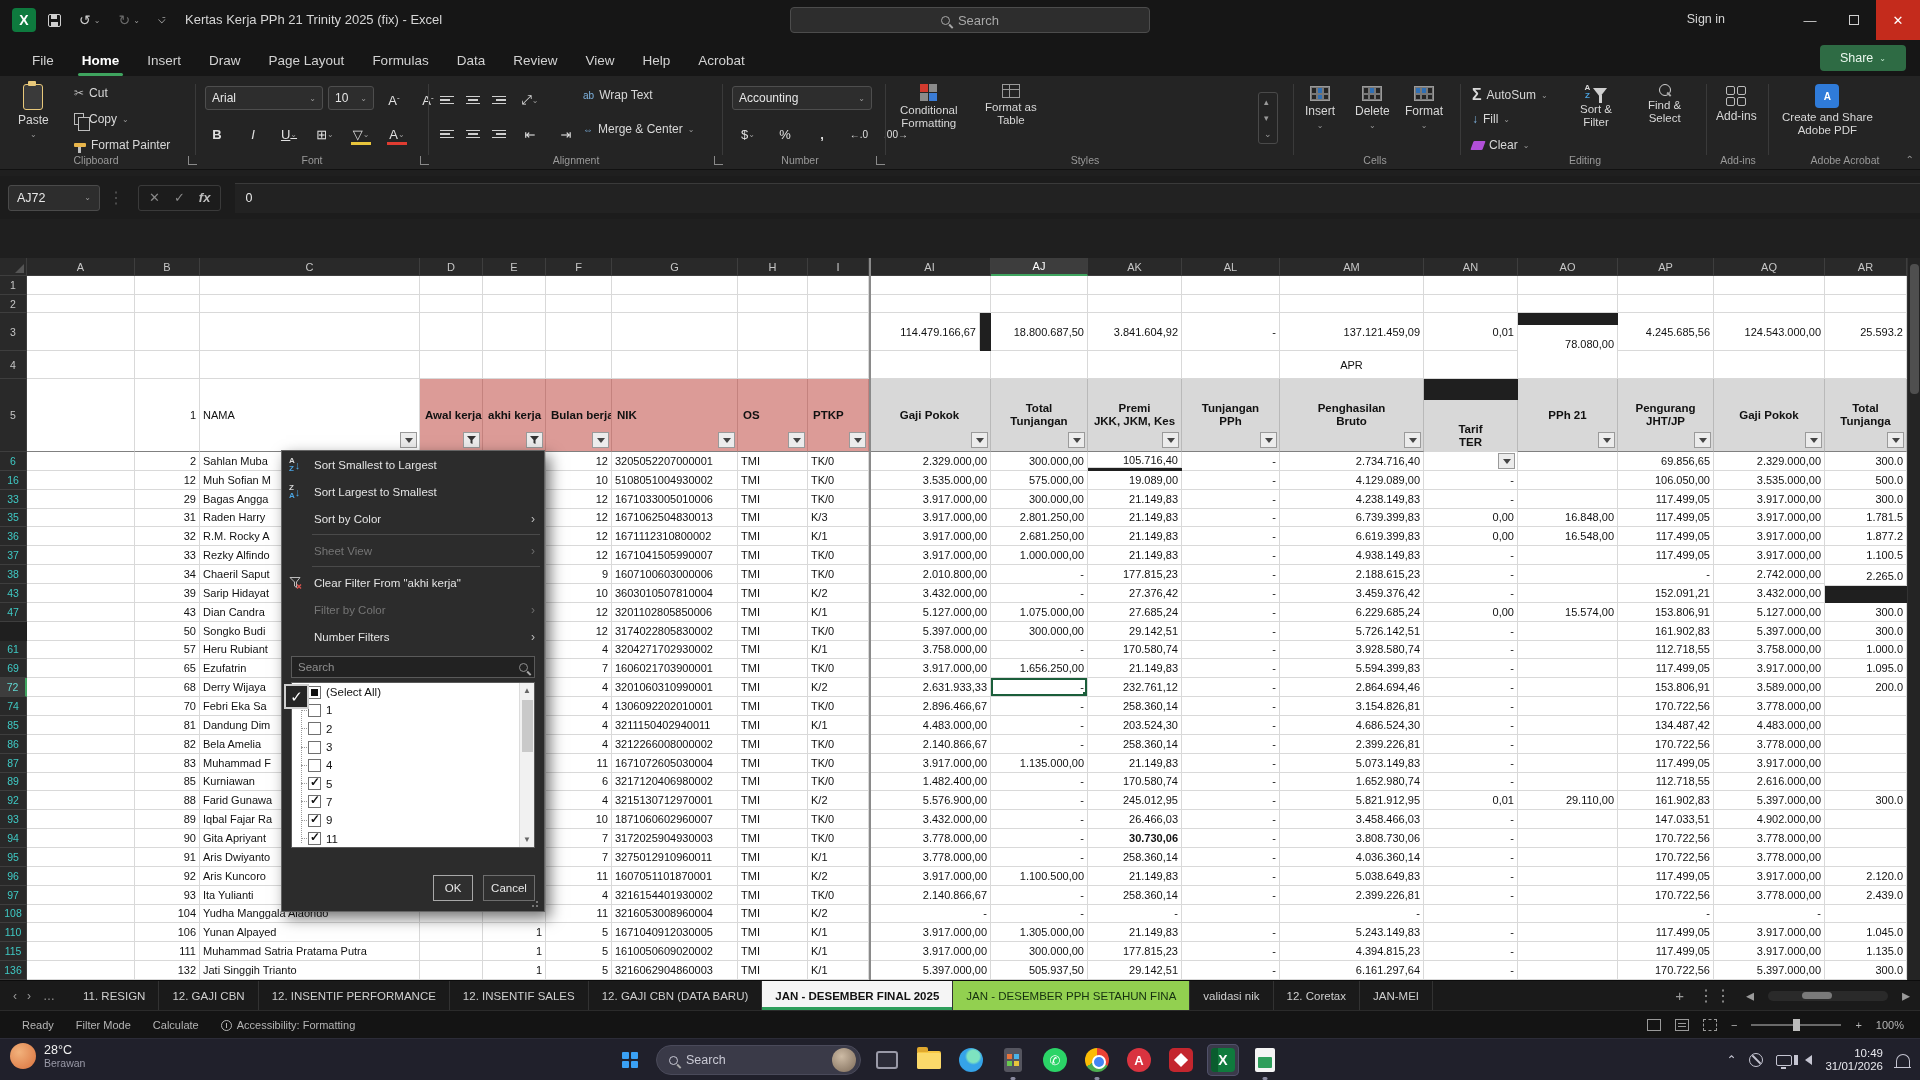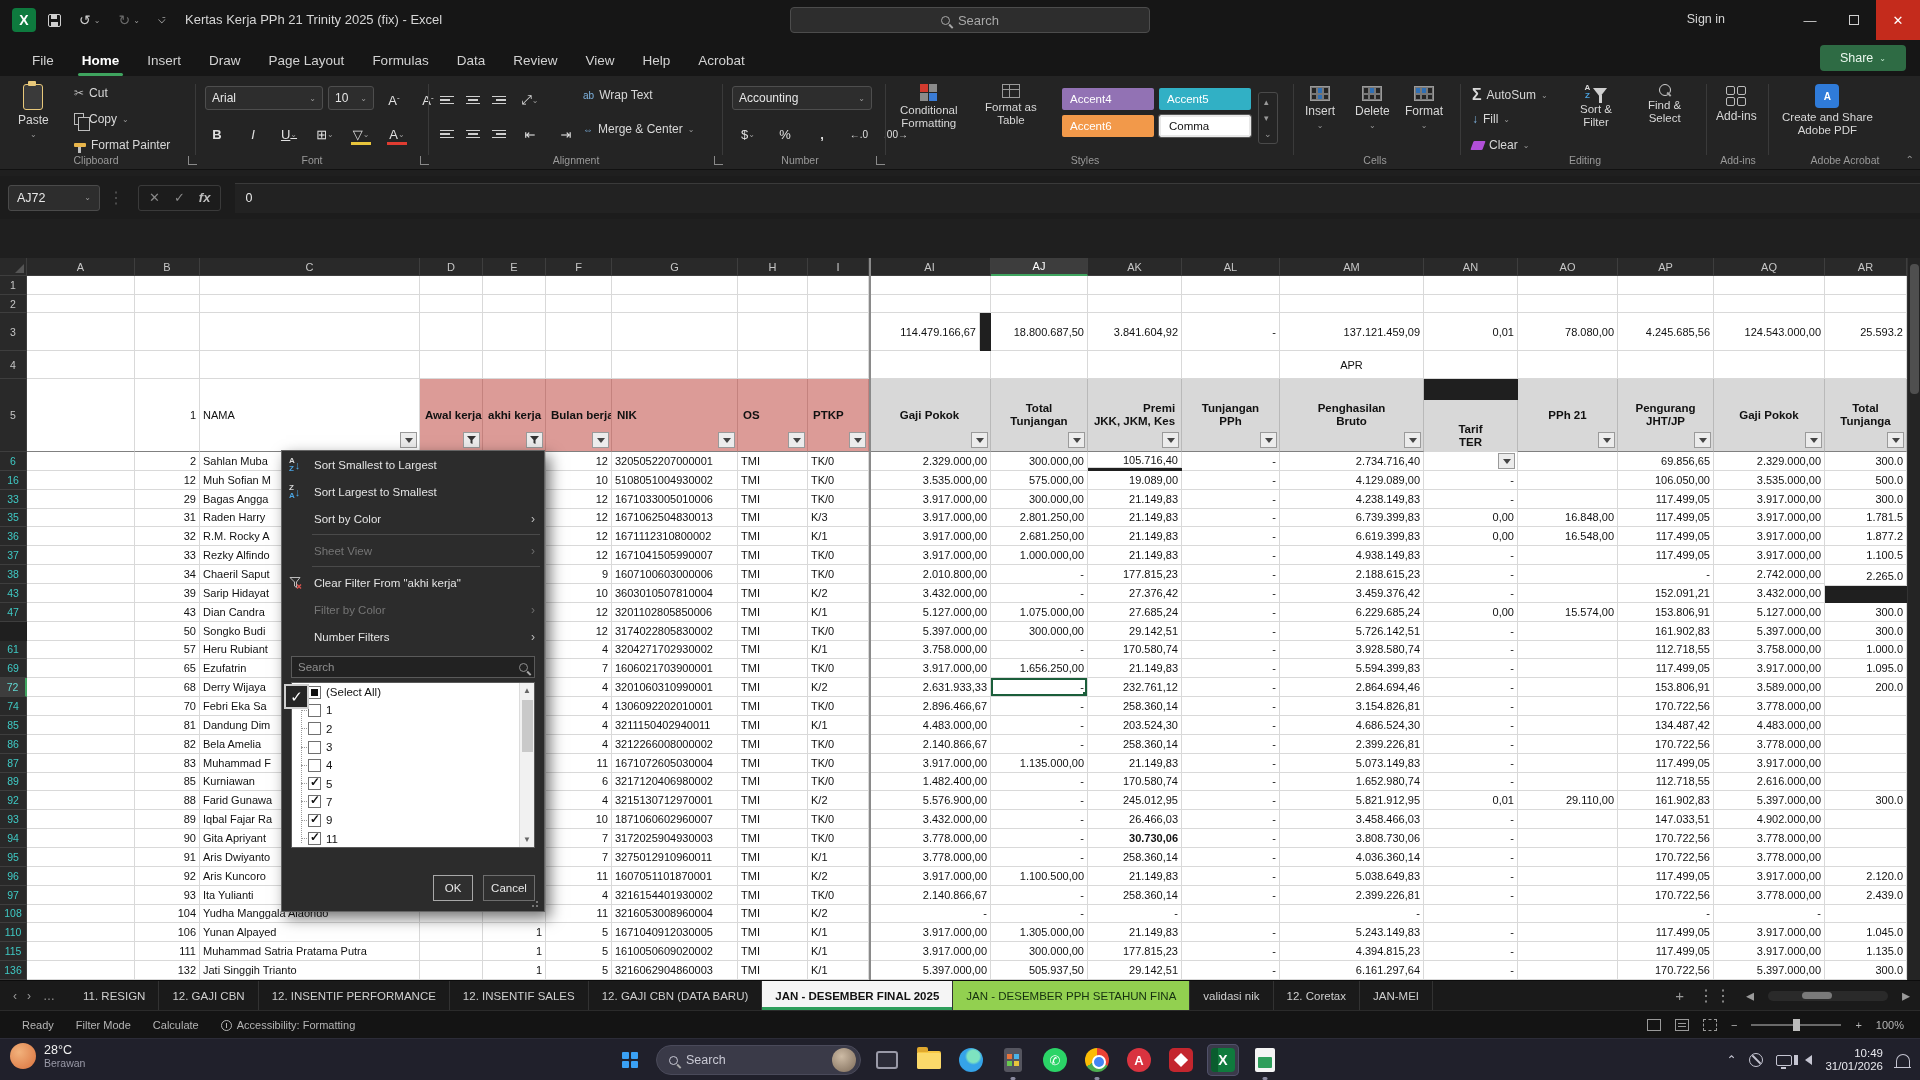--- a/index.html
+++ b/index.html
@@ -360,26 +360,20 @@
     <div class="rbig" style="left:900px;top:8px;white-space:pre-line;line-height:13px;font-size:11.5px">
       <span class="cfic"><i></i><i></i><i></i><i></i></span>
       <span>Conditional
 Formatting</span>
     </div>
     <div class="rbig" style="left:985px;top:8px;white-space:pre-line;line-height:13px;font-size:11.5px">
       <span class="tblic"></span>
       <span>Format as
 Table</span>
     </div>
-    <div id="stylegal" class="abs" style="left:1062px;top:12px;display:grid;grid-template-columns:92px 92px;gap:5px">
-        <div class="galbox" style="background: rgb(146, 114, 180); color: rgb(255, 255, 255);">Accent4</div>
-        <div class="galbox" style="background: rgb(49, 176, 197); color: rgb(255, 255, 255);">Accent5</div>
-        <div class="galbox" style="background: rgb(242, 153, 74); color: rgb(255, 255, 255);">Accent6</div>
-        <div class="galbox" style="background: rgb(255, 255, 255); color: rgb(17, 17, 17); border: 2px solid rgb(232, 232, 232); outline: rgb(85, 85, 85) solid 1px;">Comma</div>
-      </div>
     <div class="abs" style="left:1258px;top:16px;display:flex;flex-direction:column;gap:6px;color:#9a9a9a;font-size:9px;border:1px solid #4a4a4a;border-radius:3px;padding:4px 5px">
         <span>▴</span>
         <span>▾</span>
         <span>⌄</span>
       </div>
     <div class="gsep" style="left:1293px"></div>
 
     <div class="rbig" style="left:1305px;top:10px">
         <span class="cellsic">
           <i></i>
@@ -563,21 +557,21 @@
         <div class="cellv" style="left: 546px; width: 66px; top: 94px; height: 38px;"></div>
         <div class="cellv" style="left: 612px; width: 126px; top: 94px; height: 38px;"></div>
         <div class="cellv" style="left: 738px; width: 70px; top: 94px; height: 38px;"></div>
         <div class="cellv" style="left: 808px; width: 61px; top: 94px; height: 38px;"></div>
         <div class="cellv r" style="left: 869px; width: 111px; top: 94px; height: 38px;">114.479.166,67</div>
         <div class="cellv r" style="left: 991px; width: 97px; top: 94px; height: 38px;">18.800.687,50</div>
         <div class="cellv r" style="left: 1088px; width: 94px; top: 94px; height: 38px;">3.841.604,92</div>
         <div class="cellv r" style="left: 1182px; width: 98px; top: 94px; height: 38px;">-</div>
         <div class="cellv r" style="left: 1280px; width: 144px; top: 94px; height: 38px;">137.121.459,09</div>
         <div class="cellv r" style="left: 1424px; width: 94px; top: 94px; height: 38px;">0,01</div>
-        <div class="cellv r" style="left: 1518px; width: 100px; top: 94px; height: 38px;">78.080,00</div>
+        <div class="cellv r" style="left: 1518px; width: 100px; top: 106px; height: 38px;">78.080,00</div>
         <div class="cellv r" style="left: 1618px; width: 96px; top: 94px; height: 38px;">4.245.685,56</div>
         <div class="cellv r" style="left: 1714px; width: 111px; top: 94px; height: 38px;">124.543.000,00</div>
         <div class="cellv r" style="left: 1825px; width: 82px; top: 94px; height: 38px;">25.593.2</div>
         <div class="rowhdr" style="top: 132px; height: 28px;">4</div>
         <div class="cellv" style="left: 27px; width: 108px; top: 132px; height: 28px;"></div>
         <div class="cellv" style="left: 135px; width: 65px; top: 132px; height: 28px;"></div>
         <div class="cellv" style="left: 200px; width: 220px; top: 132px; height: 28px;"></div>
         <div class="cellv" style="left: 420px; width: 63px; top: 132px; height: 28px;"></div>
         <div class="cellv" style="left: 483px; width: 63px; top: 132px; height: 28px;"></div>
         <div class="cellv" style="left: 546px; width: 66px; top: 132px; height: 28px;"></div>
@@ -618,21 +612,21 @@
           </div></div>
         <div class="cellv pinkh" style="left: 738px; width: 70px; top: 160px; height: 73px; border-bottom: 1px solid rgb(128, 128, 128); padding-left: 5px;">OS<div class="fbtn">
             <span class="arr"></span>
           </div></div>
         <div class="cellv pinkh" style="left: 808px; width: 61px; top: 160px; height: 73px; border-bottom: 1px solid rgb(128, 128, 128); padding-left: 5px;">PTKP<div class="fbtn">
             <span class="arr"></span>
           </div></div>
         <div class="cellv greyh" style="left: 869px; width: 122px; top: 160px; height: 73px; border-bottom: 1px solid rgb(128, 128, 128);">Gaji Pokok<div class="fbtn"><span class="arr"></span></div></div>
         <div class="cellv greyh" style="left: 991px; width: 97px; top: 160px; height: 73px; border-bottom: 1px solid rgb(128, 128, 128);">Total
 Tunjangan<div class="fbtn"><span class="arr"></span></div></div>
-        <div class="cellv greyh" style="left: 1088px; width: 94px; top: 160px; height: 73px; border-bottom: 1px solid rgb(128, 128, 128); text-align: right;">Premi
+        <div class="cellv greyh" style="left: 1088px; width: 94px; top: 160px; height: 73px; border-bottom: 1px solid rgb(128, 128, 128);">Premi
 JKK, JKM, Kes<div class="fbtn"><span class="arr"></span></div></div>
         <div class="cellv greyh" style="left: 1182px; width: 98px; top: 160px; height: 73px; border-bottom: 1px solid rgb(128, 128, 128);">Tunjangan
 PPh<div class="fbtn"><span class="arr"></span></div></div>
         <div class="cellv greyh" style="left: 1280px; width: 144px; top: 160px; height: 73px; border-bottom: 1px solid rgb(128, 128, 128);">Penghasilan
 Bruto<div class="fbtn"><span class="arr"></span></div></div>
         <div class="cellv greyh" style="left: 1424px; width: 94px; top: 160px; height: 73px; border-bottom: 1px solid rgb(128, 128, 128); margin-top: 21px;">Tarif
 TER<div class="fbtn"><span class="arr"></span></div></div>
         <div class="cellv greyh" style="left: 1518px; width: 100px; top: 160px; height: 73px; border-bottom: 1px solid rgb(128, 128, 128);">PPh 21<div class="fbtn"><span class="arr"></span></div></div>
         <div class="cellv greyh" style="left: 1618px; width: 96px; top: 160px; height: 73px; border-bottom: 1px solid rgb(128, 128, 128);">Pengurang
 JHT/JP<div class="fbtn"><span class="arr"></span></div></div>

